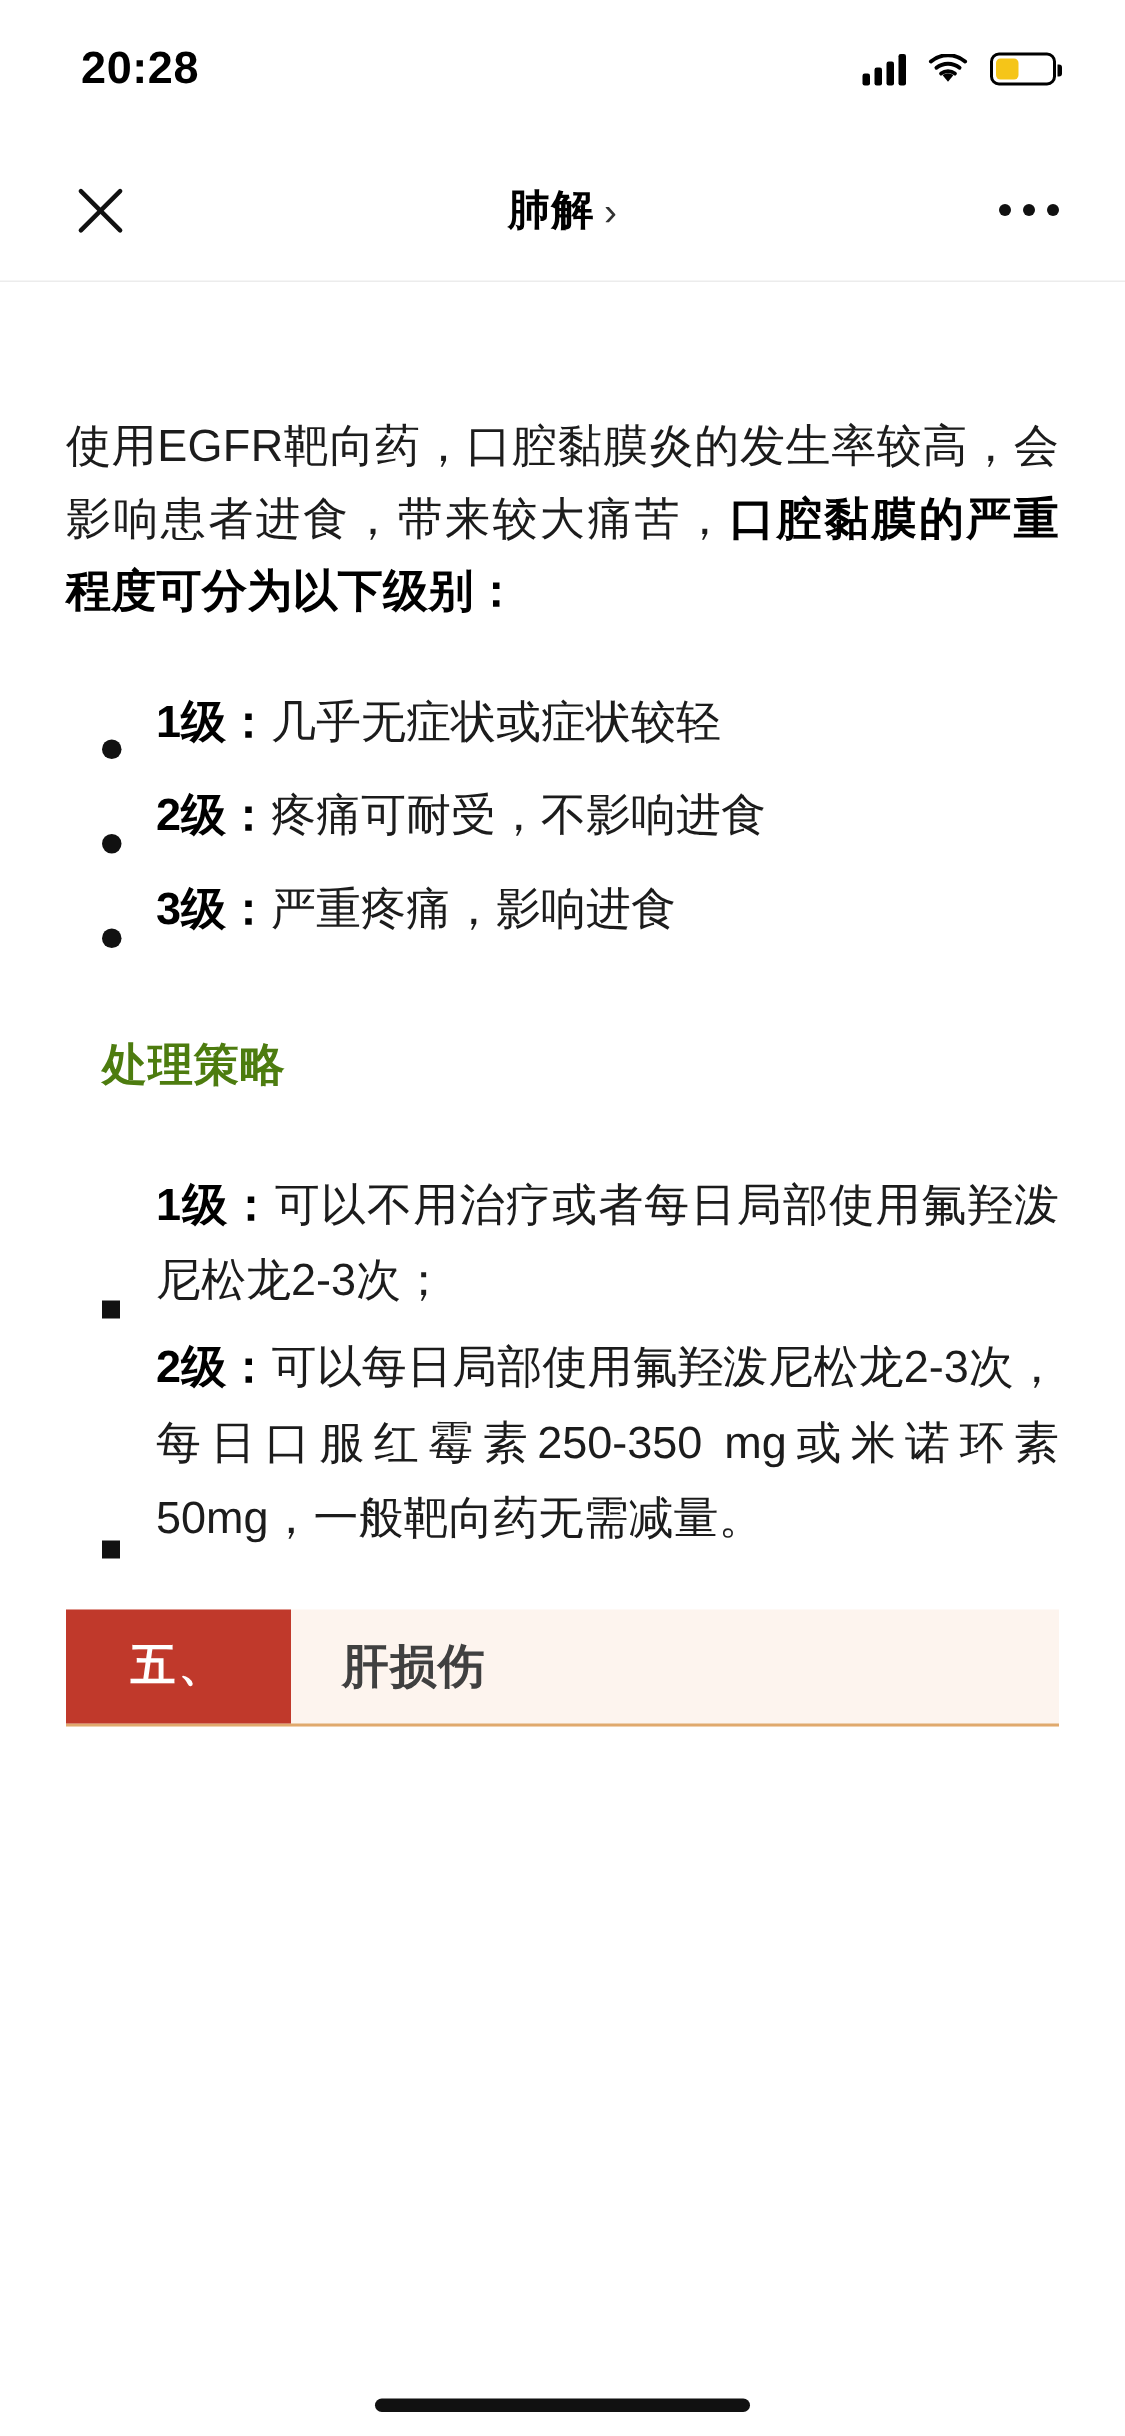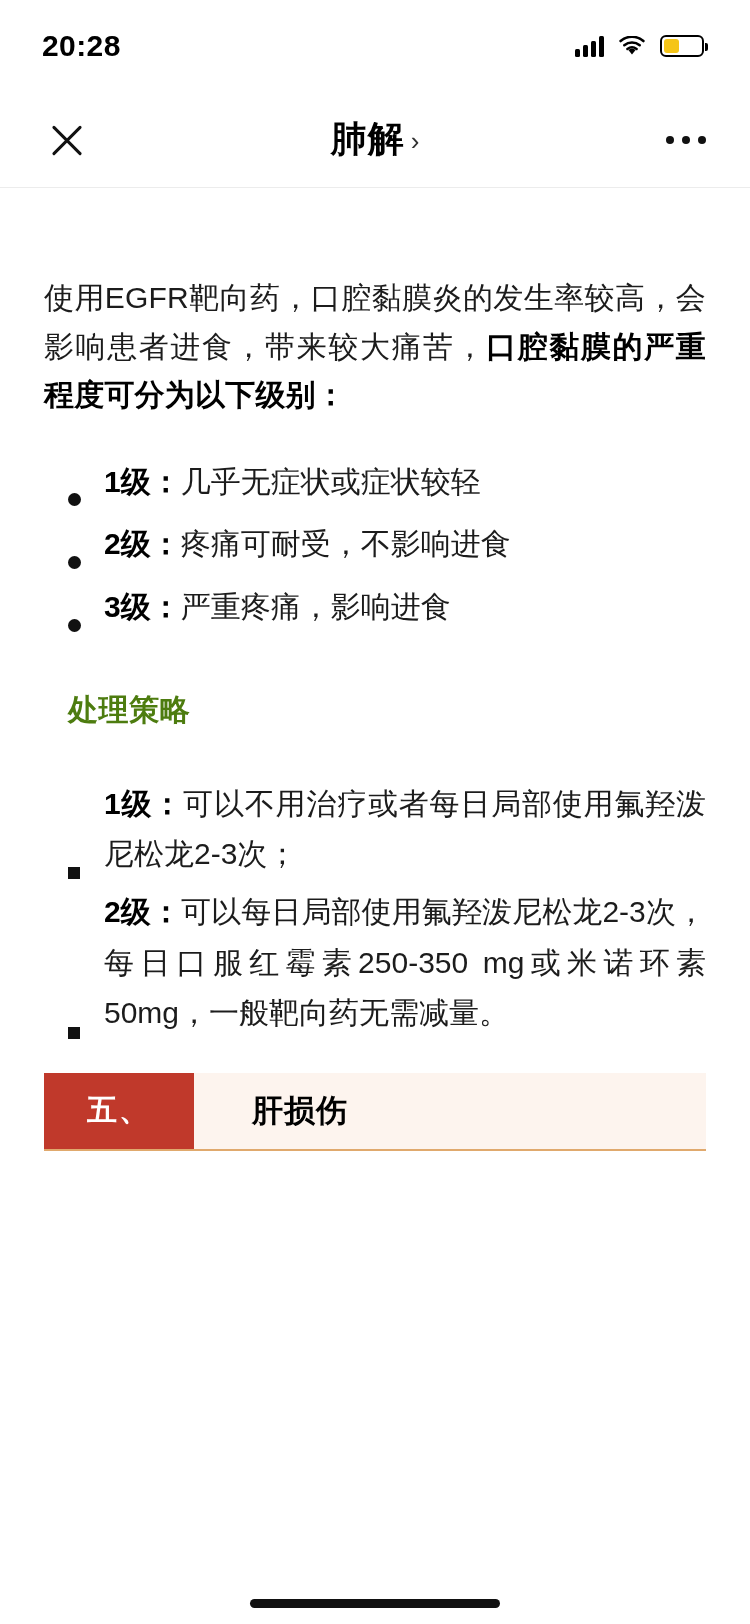--- a/index.html
+++ b/index.html
@@ -19,21 +19,21 @@
     flex-direction: column;
   }
 
   
   .status-bar {
     height: 92px;
     flex: 0 0 92px;
     display: flex;
     align-items: center;
     justify-content: space-between;
-    padding: 0 46px 0 42px;
+    padding: 0 46px 0 54px;
   }
   .status-time {
     font-size: 30px;
     font-weight: 700;
     letter-spacing: 0.4px;
     color: #000;
   }
   .status-right {
     display: flex;
     align-items: center;
@@ -111,21 +111,21 @@
   .nav-title-wrap {
     position: absolute;
     left: 0; right: 0;
     display: flex;
     align-items: center;
     justify-content: center;
     gap: 6px;
     pointer-events: none;
   }
   .nav-title {
-    font-size: 36px;
+    font-size: 28px;
     font-weight: 700;
     color: #000;
     letter-spacing: 1px;
   }
   .nav-chevron {
     font-size: 26px;
     color: #333;
     font-weight: 400;
     line-height: 1;
     margin-top: 2px;
@@ -240,25 +240,24 @@
     display: flex;
     align-items: center;
     justify-content: center;
     width: 150px;
     letter-spacing: 2px;
   }
   .banner-title {
     display: flex;
     align-items: center;
     padding-left: 34px;
-    color: #000000;
+    color: #404040;
     font-size: 31px;
     font-weight: 700;
     letter-spacing: 1px;
-    margin-left: 24px;
   }
 
   
   .home-bar-wrap {
     height: 42px;
     flex: 0 0 42px;
     display: flex;
     align-items: center;
     justify-content: center;
   }

